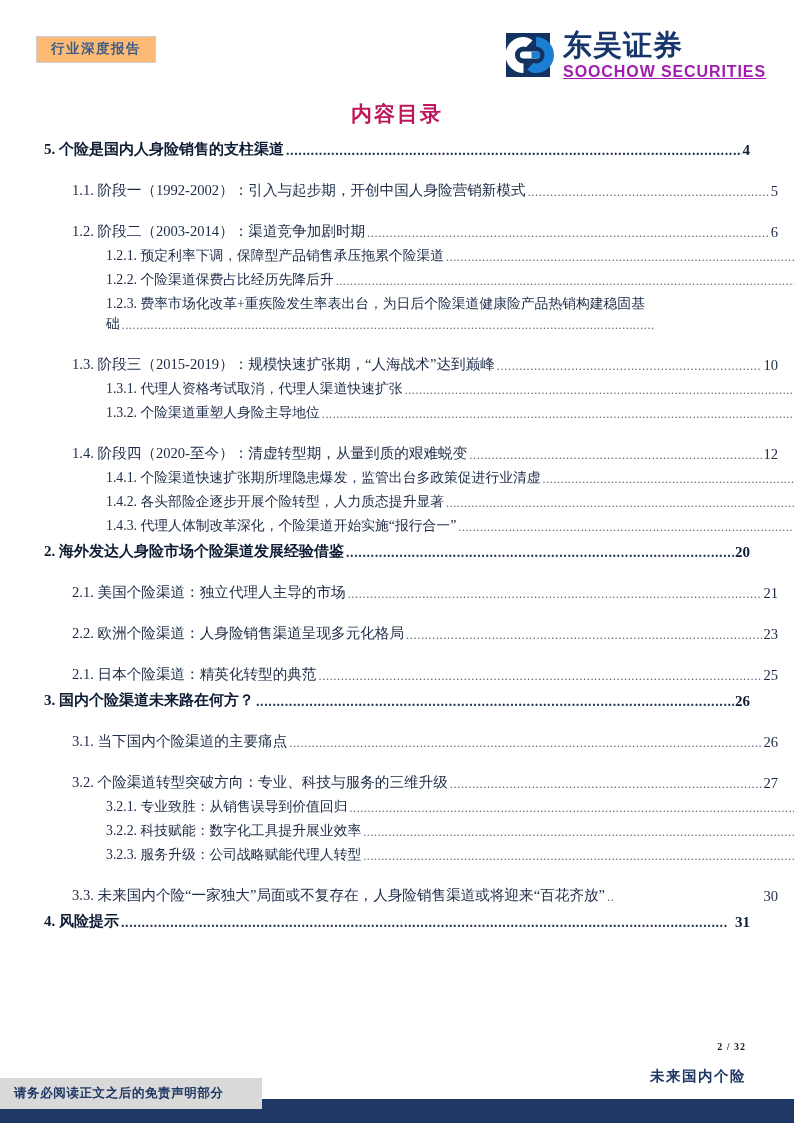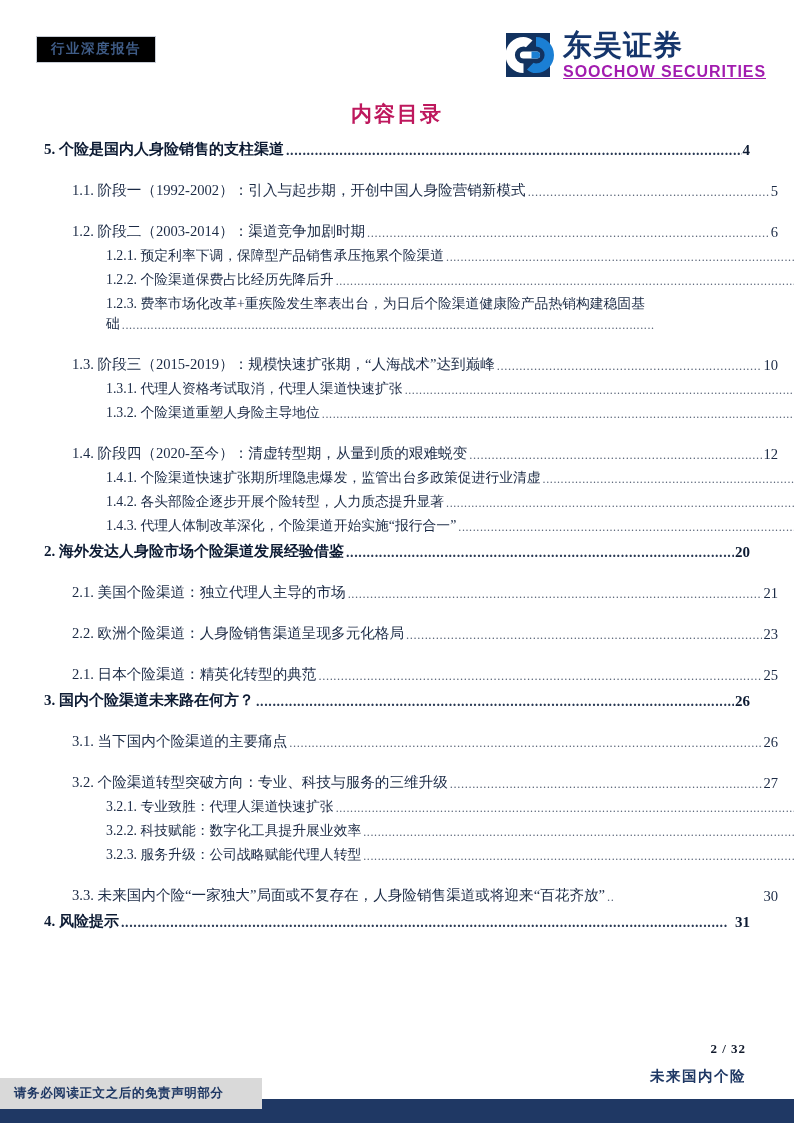--- a/index.html
+++ b/index.html
@@ -35,21 +35,21 @@
     left: 36px;
     top: 18px;
     border: 1px solid #c8cdd6;
     padding: 5px 14px 6px 14px;
     font-size: 13.5px;
     color: #3f5c87;
     font-weight: bold;
     letter-spacing: 1.5px;
     line-height: 1;
     font-family: "Liberation Serif", "DejaVu Serif", serif;
-    background: #000000;
+    background: #fdba74;
     white-space: nowrap;
   }
 
   .logo-wrap {
     position: absolute;
     right: 28px;
     top: 12px;
     display: flex;
     align-items: center;
     gap: 9px;
@@ -185,21 +185,21 @@
     position: absolute;
     left: 0;
     right: 0;
     bottom: 0;
     height: 96px;
   }
   .footer-pagenum {
     position: absolute;
     right: 48px;
     top: 14px;
-    font-size: 13px;
+    font-size: 10px;
     font-weight: bold;
     color: #111a2c;
     font-family: "Liberation Serif", "DejaVu Serif", serif;
     letter-spacing: 1px;
   }
   .footer-org {
     position: absolute;
     right: 48px;
     top: 40px;
     font-size: 14.5px;
@@ -377,21 +377,21 @@
       <span class="toc-page">26</span>
     </div>
 
     <div class="toc-row lvl2">
       <span class="toc-label">3.2. 个险渠道转型突破方向：专业、科技与服务的三维升级</span>
       <span class="toc-dots">....................................................................................................................................................</span>
       <span class="toc-page">27</span>
     </div>
 
     <div class="toc-row lvl3">
-      <span class="toc-label">3.2.1. 专业致胜：代理人渠道快速扩张</span>
+      <span class="toc-label">3.2.1. 专业致胜：从销售误导到价值回归</span>
       <span class="toc-dots">....................................................................................................................................................</span>
 
     </div>
 
     <div class="toc-row lvl3">
       <span class="toc-label">3.2.2. 科技赋能：数字化工具提升展业效率</span>
       <span class="toc-dots">....................................................................................................................................................</span>
 
     </div>
 

